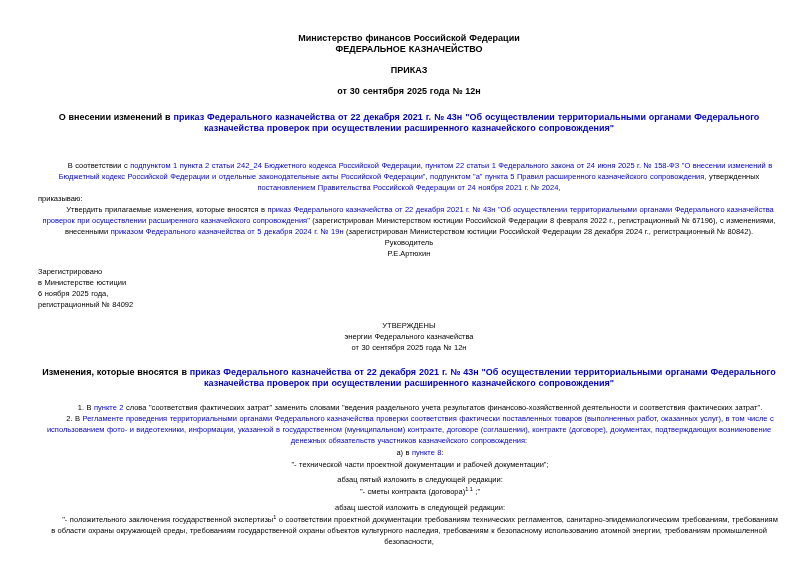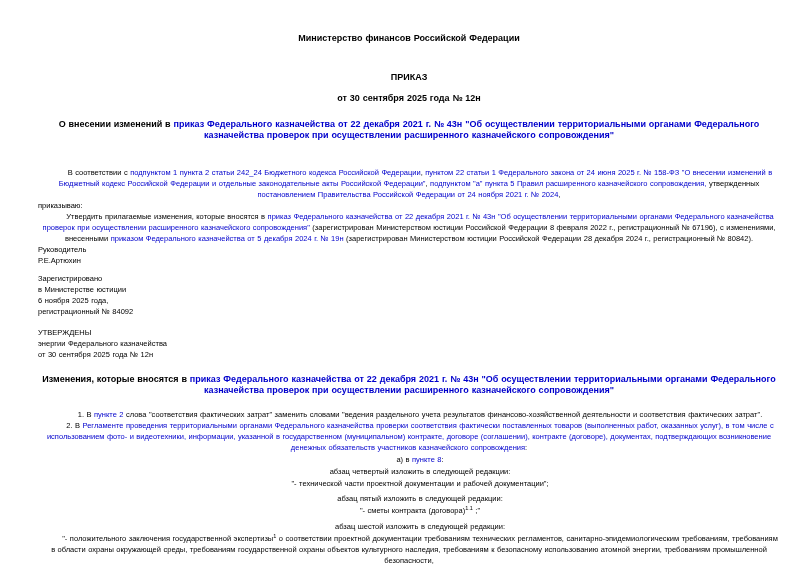--- a/index.html
+++ b/index.html
@@ -11,51 +11,51 @@
   }
   .doc{
     position:relative;box-sizing:border-box;
     width:807px;height:571px;
     padding:33px 27px 0 38px;
     background:#ffffff;overflow:hidden;
   }
   .para{font-size:7.5px;line-height:11px;margin:0;word-spacing:0.4px;}
   .hdr{font-size:9px;}
   .center{text-align:center;}
-  .right{text-align:left;}
+  .right{text-align:center;}
   .left{text-align:left;}
   .justify{text-align:justify;}
   .bold{font-weight:bold;}
   .indent{text-indent:22px;text-align:center;}
   a.lnk{color:var(--link,#0000cc);text-decoration:none;cursor:pointer;}
   .sup{font-size:5.5px;vertical-align:super;line-height:0;}
 </style>
 </head>
 <body>
 
 <div class="doc" id="doc">
     <div class="para center bold hdr"><span>Министерство финансов Российской Федерации</span></div>
-    <div class="para center bold hdr" style="margin-top: 28px;"><span>ПРИКАЗ</span></div>
+    <div class="para center bold hdr"><span>ФЕДЕРАЛЬНОЕ КАЗНАЧЕЙСТВО</span></div>
+    <div class="para center bold hdr" style="margin-top: 10px;"><span>ПРИКАЗ</span></div>
     <div class="para center bold hdr" style="margin-top: 10px;"><span>от 30 сентября 2025 года № 12н</span></div>
     <div class="para center bold hdr" style="margin-top: 15px; text-align: center;"><span>О внесении изменений в </span><a class="lnk" href="#">приказ Федерального казначейства от 22 декабря 2021 г. № 43н "Об осуществлении территориальными органами Федерального казначейства проверок при осуществлении расширенного казначейского сопровождения"</a></div>
     <div class="para justify indent" style="margin-top: 26px;"><span>В соответствии с </span><a class="lnk" href="#">подпунктом 1 пункта 2 статьи 242_24 Бюджетного кодекса Российской Федерации</a><span>, </span><a class="lnk" href="#">пунктом 22 статьи 1 Федерального закона от 24 июня 2025 г. № 158-ФЗ "О внесении изменений в Бюджетный кодекс Российской Федерации и отдельные законодательные акты Российской Федерации"</a><span>, </span><a class="lnk" href="#">подпунктом "а" пункта 5 Правил расширенного казначейского сопровождения,</a><span> утвержденных </span><a class="lnk" href="#">постановлением Правительства Российской Федерации от 24 ноября 2021 г. № 2024</a><span>,</span></div>
     <div class="para left"><span>приказываю:</span></div>
     <div class="para justify indent"><span>Утвердить прилагаемые изменения, которые вносятся в </span><a class="lnk" href="#">приказ Федерального казначейства от 22 декабря 2021 г. № 43н "Об осуществлении территориальными органами Федерального казначейства проверок при осуществлении расширенного казначейского сопровождения"</a><span> (зарегистрирован Министерством юстиции Российской Федерации 8 февраля 2022 г., регистрационный № 67196), с изменениями, внесенными </span><a class="lnk" href="#">приказом Федерального казначейства от 5 декабря 2024 г. № 19н</a><span> (зарегистрирован Министерством юстиции Российской Федерации 28 декабря 2024 г., регистрационный № 80842).</span></div>
     <div class="para right"><span>Руководитель</span></div>
     <div class="para right"><span>Р.Е.Артюхин</span></div>
     <div class="para left" style="margin-top: 7px;"><span>Зарегистрировано</span></div>
     <div class="para left"><span>в Министерстве юстиции</span></div>
     <div class="para left"><span>6 ноября 2025 года,</span></div>
     <div class="para left"><span>регистрационный № 84092</span></div>
     <div class="para right" style="margin-top: 10px;"><span>УТВЕРЖДЕНЫ</span></div>
     <div class="para right"><span>энергии Федерального казначейства</span></div>
     <div class="para right"><span>от 30 сентября 2025 года № 12н</span></div>
     <div class="para center bold hdr" style="margin-top: 14px;"><span>Изменения, которые вносятся в </span><a class="lnk" href="#">приказ Федерального казначейства от 22 декабря 2021 г. № 43н "Об осуществлении территориальными органами Федерального казначейства проверок при осуществлении расширенного казначейского сопровождения"</a></div>
     <div class="para justify indent" style="margin-top: 13px;"><span>1. В </span><a class="lnk" href="#">пункте 2</a><span> слова "соответствия фактических затрат" заменить словами "ведения раздельного учета результатов финансово-хозяйственной деятельности и соответствия фактических затрат".</span></div>
     <div class="para justify indent"><span>2. В </span><a class="lnk" href="#">Регламенте проведения территориальными органами Федерального казначейства проверки соответствия фактически поставленных товаров (выполненных работ, оказанных услуг), в том числе с использованием фото- и видеотехники, информации, указанной в государственном (муниципальном) контракте, договоре (соглашении), контракте (договоре), документах, подтверждающих возникновение денежных обязательств участников казначейского сопровождения</a><span>:</span></div>
     <div class="para left indent" style="margin-top: 1px;"><span>а) в </span><a class="lnk" href="#">пункте 8</a><span>:</span></div>
-    <div class="para left indent" style="margin-top: 1px;"><span>абзац четвертый изложить в следующей редакции:</span></div>
     <div class="para left indent" style="margin-top: 1px;"><span>"- технической части проектной документации и рабочей документации";</span></div>
     <div class="para left indent" style="margin-top: 4px;"><span>абзац пятый изложить в следующей редакции:</span></div>
     <div class="para left indent" style="margin-top: 1px;"><span>"- сметы контракта (договора)</span><span class="sup">1.1</span><span> ;"</span></div>
     <div class="para left indent" style="margin-top: 5px;"><span>абзац шестой изложить в следующей редакции:</span></div>
     <div class="para justify indent" style="margin-top: 1px;"><span>"- положительного заключения государственной экспертизы</span><span class="sup">1</span><span> о соответствии проектной документации требованиям технических регламентов, санитарно-эпидемиологическим требованиям, требованиям в области охраны окружающей среды, требованиям государственной охраны объектов культурного наследия, требованиям к безопасному использованию атомной энергии, требованиям промышленной безопасности,</span></div>
   </div>
 
 </body></html>

